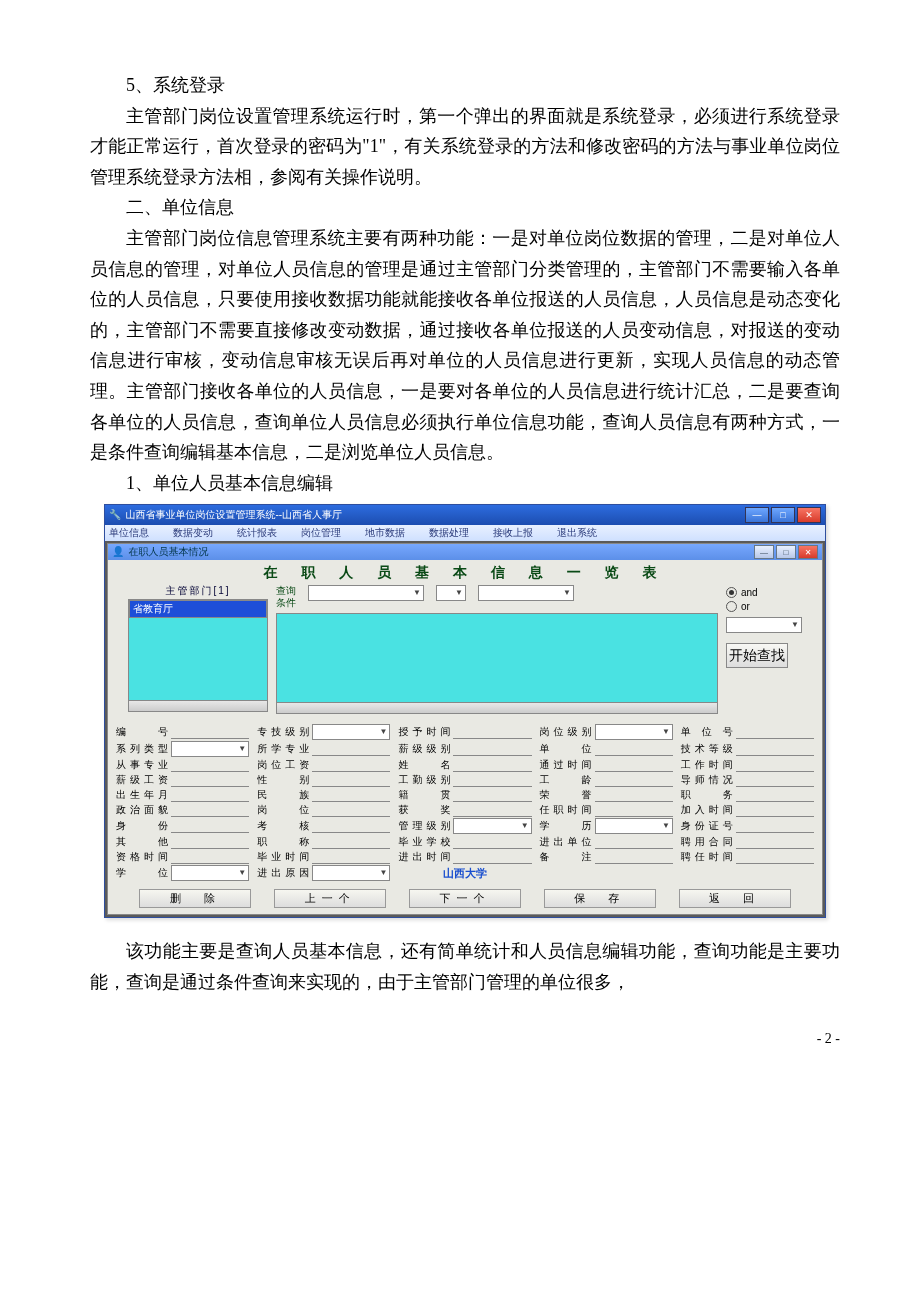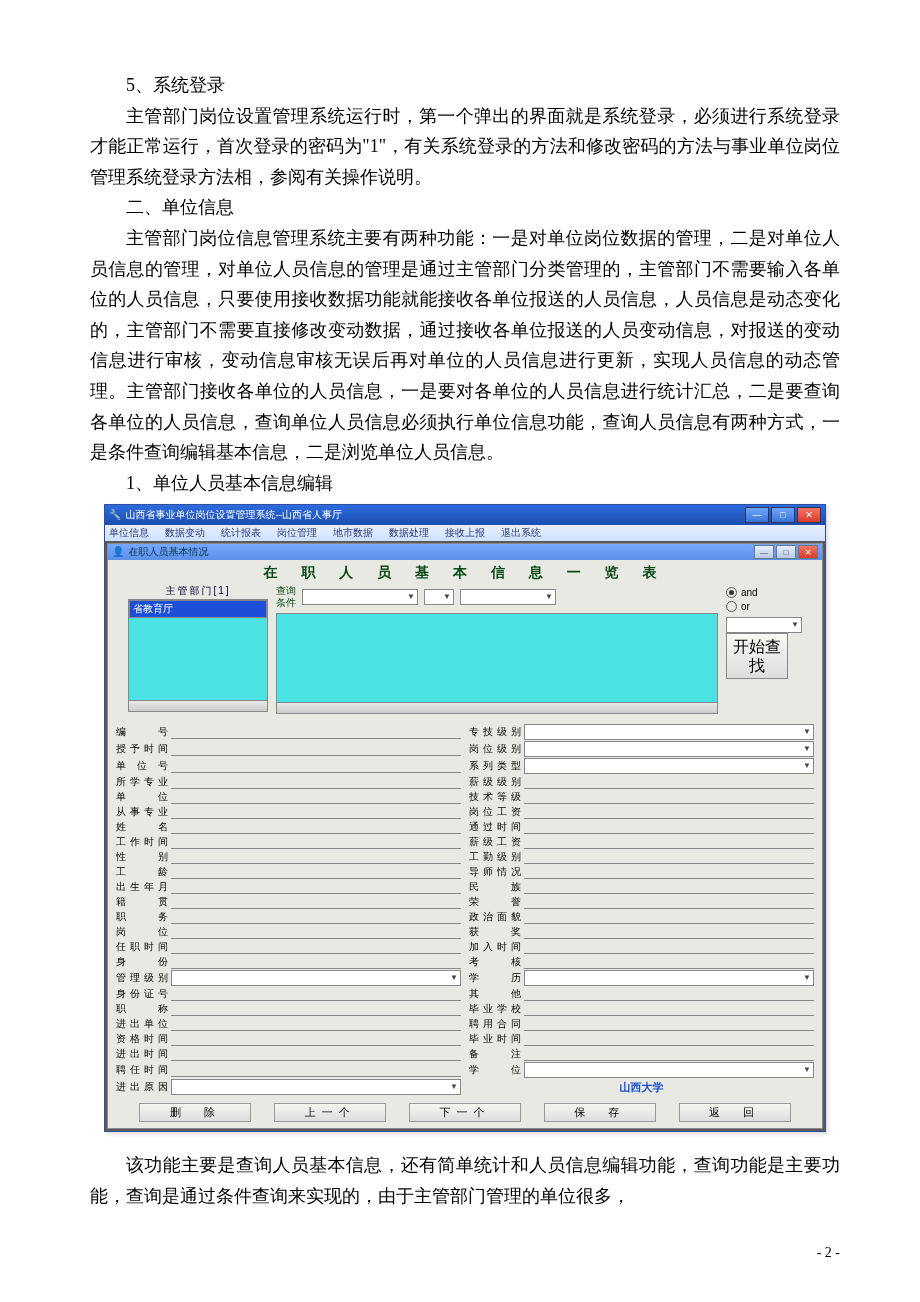--- a/index.html
+++ b/index.html
@@ -53,21 +53,21 @@
     display:flex;align-items:center;justify-content:center;
     font-size:9px;font-family:sans-serif;
     background:linear-gradient(#6ea7ff,#3a74d8);
     color:#fff;
   }
   .win-btn.close{background:linear-gradient(#f77564,#d83b2b)}
   .menubar{
     background:linear-gradient(#e8f0ff,#cfe0ff);
     padding:2px 4px;
     display:flex;
-    gap:16px;
+    gap:24px;
     color:#2a3a7a;
     font-size:10px;
   }
   .menubar span{cursor:default}
   .mdi-area{
     background:#5a5a5a;
     padding:2px;
   }
   .child-window{
     background:#e9e9e3;
@@ -125,21 +125,21 @@
     height:10px;
     background:linear-gradient(#e8e8e8,#ccc);
     border:1px solid #888;border-top:none;
   }
   .middle-zone{
     flex:1;
     display:flex;flex-direction:column;
     padding-left:6px;
   }
   .query-line{
-    display:flex;align-items:center;gap:6px;color:#0a4a16;font-size:10px;
+    display:flex;align-items:flex-start;gap:12px;color:#0a4a16;font-size:10px;
   }
   .sel{
     background:#fff;border:1px solid #888;height:14px;
     display:flex;align-items:center;justify-content:space-between;
     padding:0 2px;min-width:60px;
   }
   .sel.small{min-width:24px}
   .arrow{font-size:8px;color:#444}
   .result-box{
     margin-top:4px;flex:1;
@@ -148,26 +148,27 @@
   }
   .right-zone{
     flex:0 0 76px;
     padding-left:6px;
     font-size:10px;
   }
   .radio-row{display:flex;align-items:flex-start;gap:4px;margin:2px 0}
   .radio{width:9px;height:9px;border-radius:50%;border:1px solid #555;display:inline-block;position:relative}
   .radio.on::after{content:"";position:absolute;inset:2px;border-radius:50%;background:#333}
   .search-btn{
+    margin-top:10px;
     border:1px solid #888;background:linear-gradient(#f8f8f4,#ddd);
-    text-align:center;padding:3px 0;font-size:16px;width:60px;
+    text-align:center;padding:3px 0;font-size:14px;width:60px;
   }
   .form-zone{
     display:grid;
-    grid-template-columns:repeat(2,1fr);
+    grid-template-columns:repeat(5,1fr);
     gap:1px 8px;
     padding:6px 8px 4px;
   }
   .cell{display:flex;align-items:center;gap:3px}
   .cell .lbl{
     width:52px;text-align:justify;text-align-last:justify;
     font-size:10px;color:#000;
     flex:0 0 52px;
     letter-spacing:0;
   }

